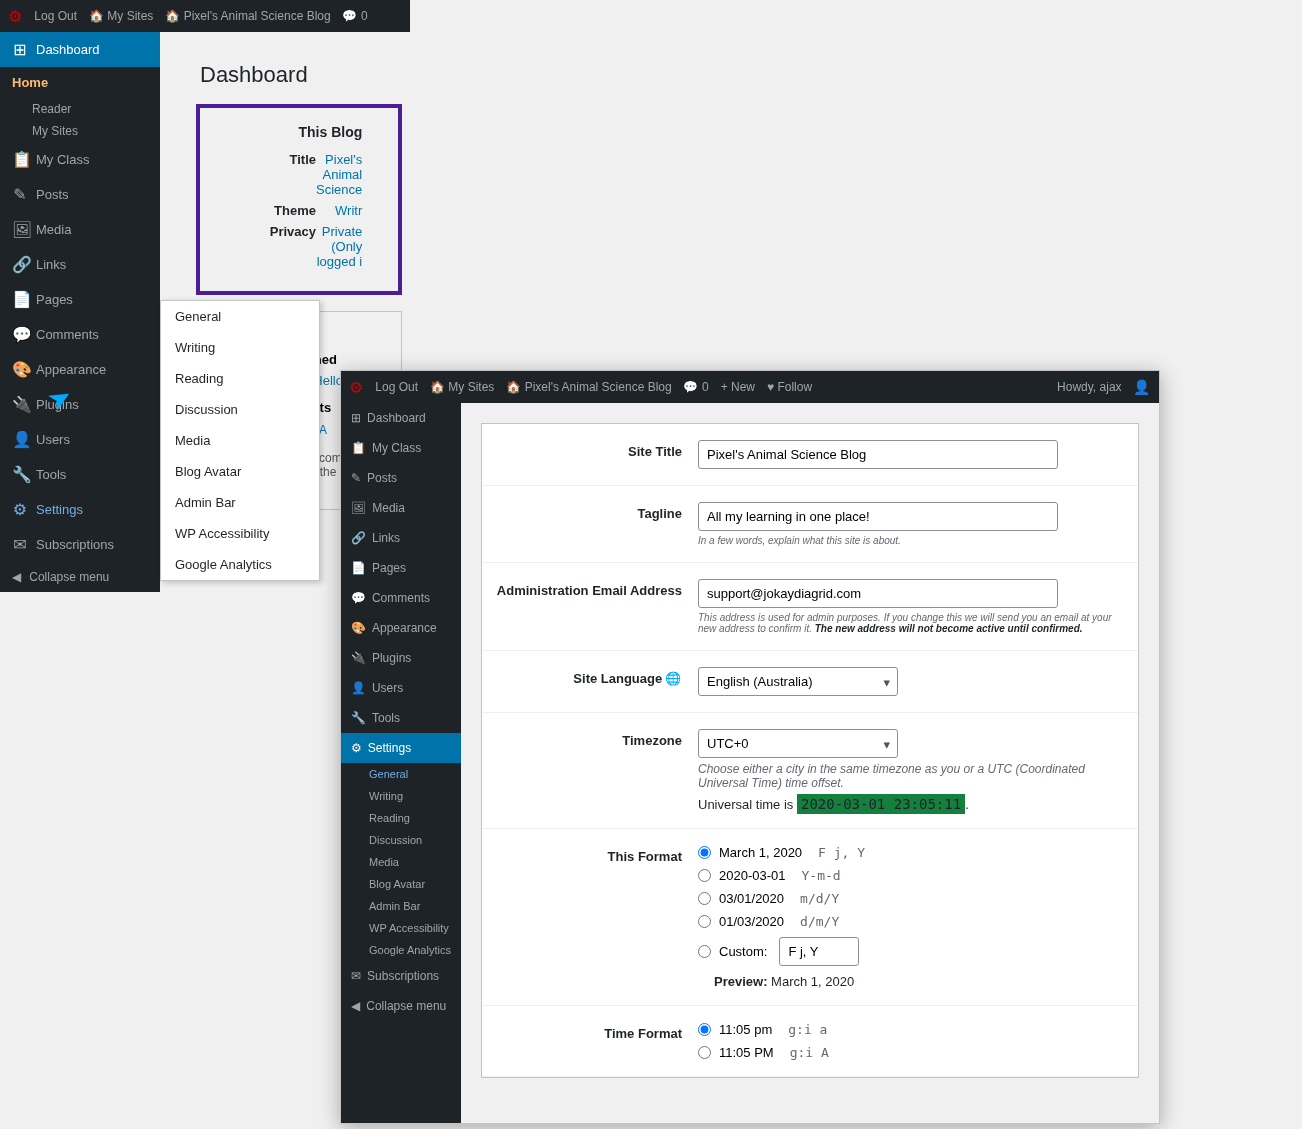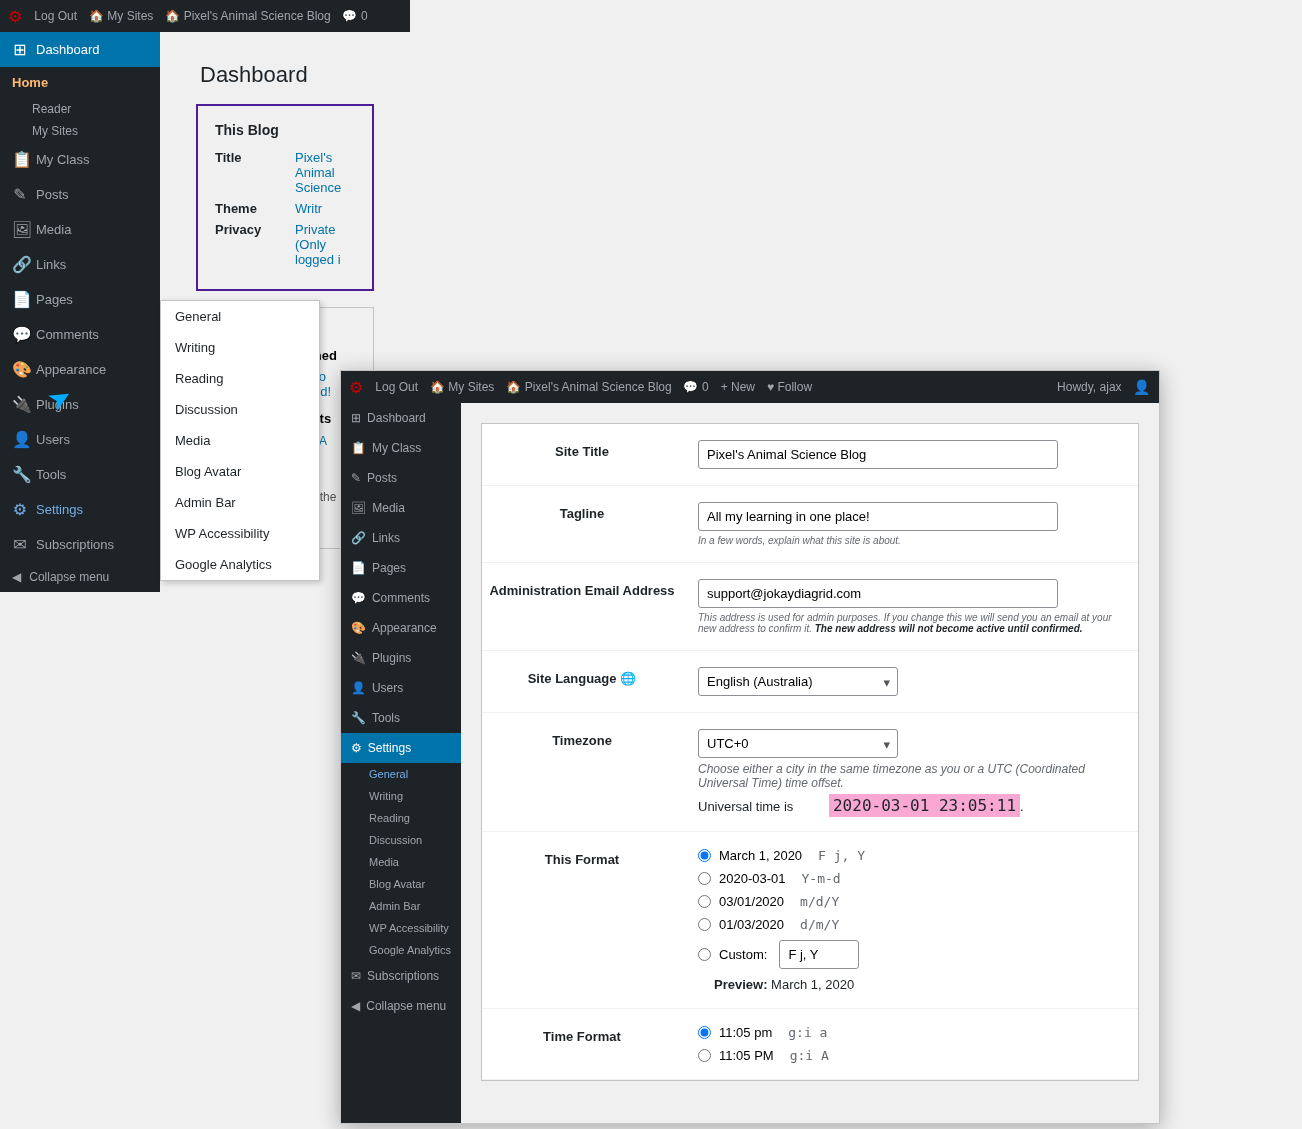--- a/index.html
+++ b/index.html
@@ -47,21 +47,21 @@
       cursor: pointer;
       display: flex;
       align-items: center;
       gap: 8px;
       font-size: 12px;
     }
 
     
     .main-content { flex: 1; padding: 20px; background: #f0f0f1; }
     .dashboard-title { font-size: 22px; font-weight: 400; padding: 10px 20px 0; color: #1d2327; }
-    .dashboard-section { padding: 16px 17px; border: 2px solid #4c1d95; margin: 16px; }
+    .dashboard-section { padding: 16px 36px; border: 4px solid #4c1d95; margin: 16px; text-align: right; }
     .dashboard-section h3 { font-size: 14px; color: #1d2327; margin-bottom: 12px; }
     .info-row { display: grid; grid-template-columns: 80px 1fr; gap: 4px 0; margin-bottom: 6px; font-size: 13px; }
     .info-label { font-weight: 600; color: #1d2327; }
     .info-value { color: #0073aa; cursor: pointer; }
     .activity-section { padding: 16px 20px; border: 1px solid #c3c4c7; margin: 16px; }
     .activity-section h3 { font-size: 14px; margin-bottom: 8px; }
     .recently-pub { font-size: 13px; font-weight: 600; margin-bottom: 6px; }
     .activity-row { display: flex; justify-content: space-between; font-size: 13px; color: #1d2327; }
     .activity-link { color: #0073aa; cursor: pointer; }
     .comment-item { display: flex; gap: 8px; align-items: flex-start; font-size: 12px; color: #555; }
@@ -154,21 +154,21 @@
       background: #f0f0f1;
       padding: 20px;
     }
     .settings-panel h1 { font-size: 22px; font-weight: 400; margin-bottom: 20px; color: #1d2327; }
     .settings-form { background: #fff; border: 1px solid #c3c4c7; }
     .form-table { width: 100%; border-collapse: collapse; }
     .form-table tr { border-bottom: 1px solid #f0f0f1; }
     .form-table th {
       width: 200px;
       padding: 20px 0;
-      text-align: center;
+      text-align: right;
       font-weight: 600;
       color: #1d2327;
       font-size: 13px;
       vertical-align: top;
     }
     .form-table td { padding: 16px; vertical-align: top; }
     .form-table input[type="text"] {
       width: 100%;
       max-width: 360px;
       padding: 6px 8px;
@@ -201,21 +201,21 @@
     
     .radio-group { display: flex; flex-direction: column; gap: 8px; }
     .radio-row { display: flex; align-items: center; gap: 8px; font-size: 13px; }
     .radio-row input[type="radio"] { cursor: pointer; }
     .radio-code { color: #646970; font-family: monospace; margin-left: 8px; }
     .date-preview { font-size: 13px; color: #1d2327; margin-top: 8px; }
     .date-preview strong { font-weight: 700; margin-left: 16px; }
 
     
     .universal-time { font-size: 13px; color: #1d2327; margin-top: 6px; }
-    .universal-time code { background: #f9a8d4; padding: 2px 4px; font-family: monospace; font-size: 16px; margin-left: 32px; }
+    .universal-time code { background: #15803d; padding: 2px 4px; font-family: monospace; font-size: 14px; }
 
     
     .timezone-hint { font-size: 12px; color: #646970; margin-top: 4px; font-style: italic; }
 
     
     .s-collapse { padding: 8px 10px; color: #a0a5aa; font-size: 12px; cursor: pointer; display: flex; align-items: center; gap: 6px; }
 
     
     .time-format-row { display: flex; flex-direction: column; gap: 8px; }
 

